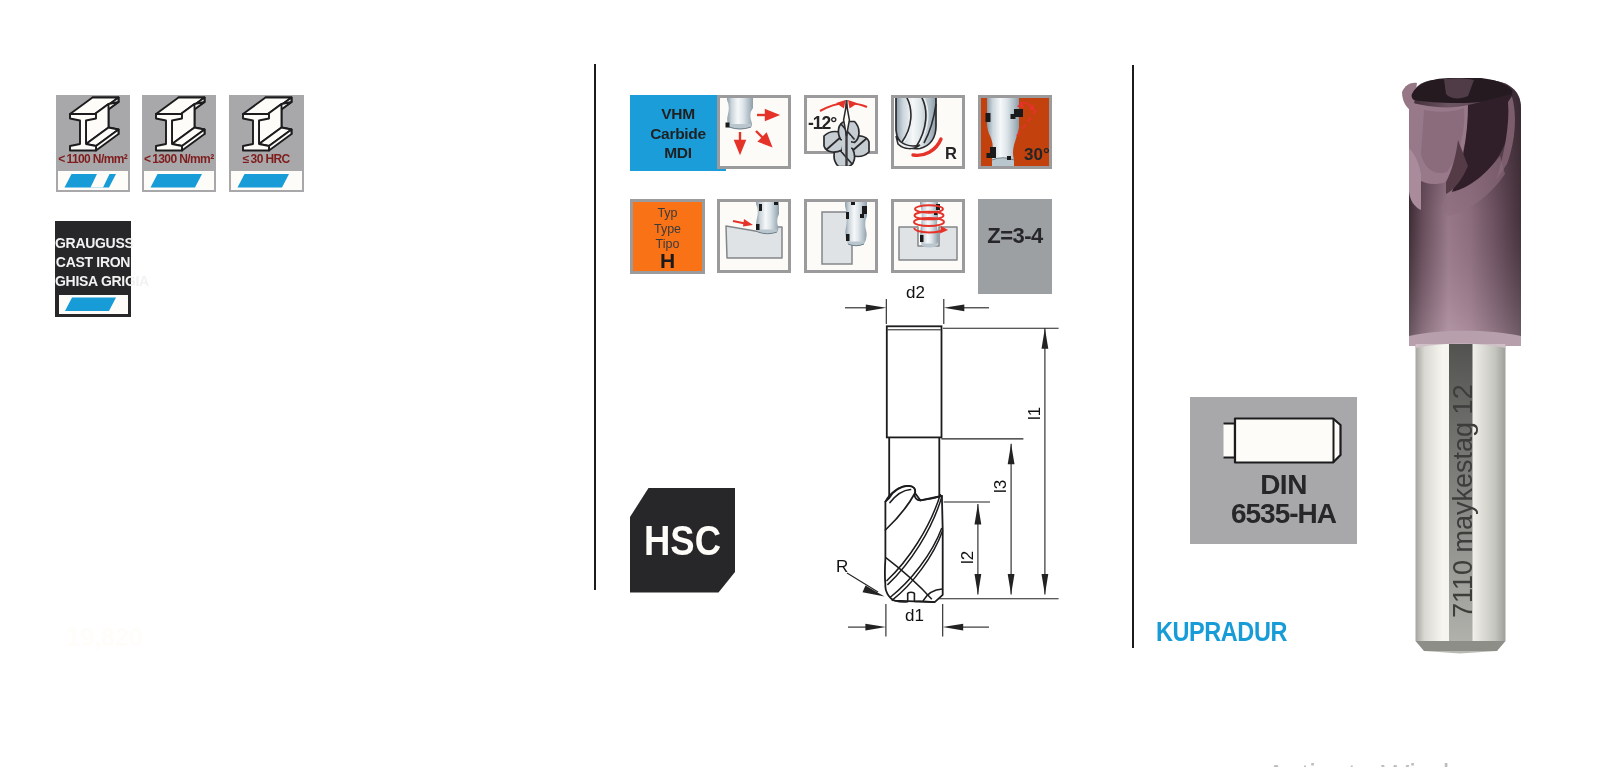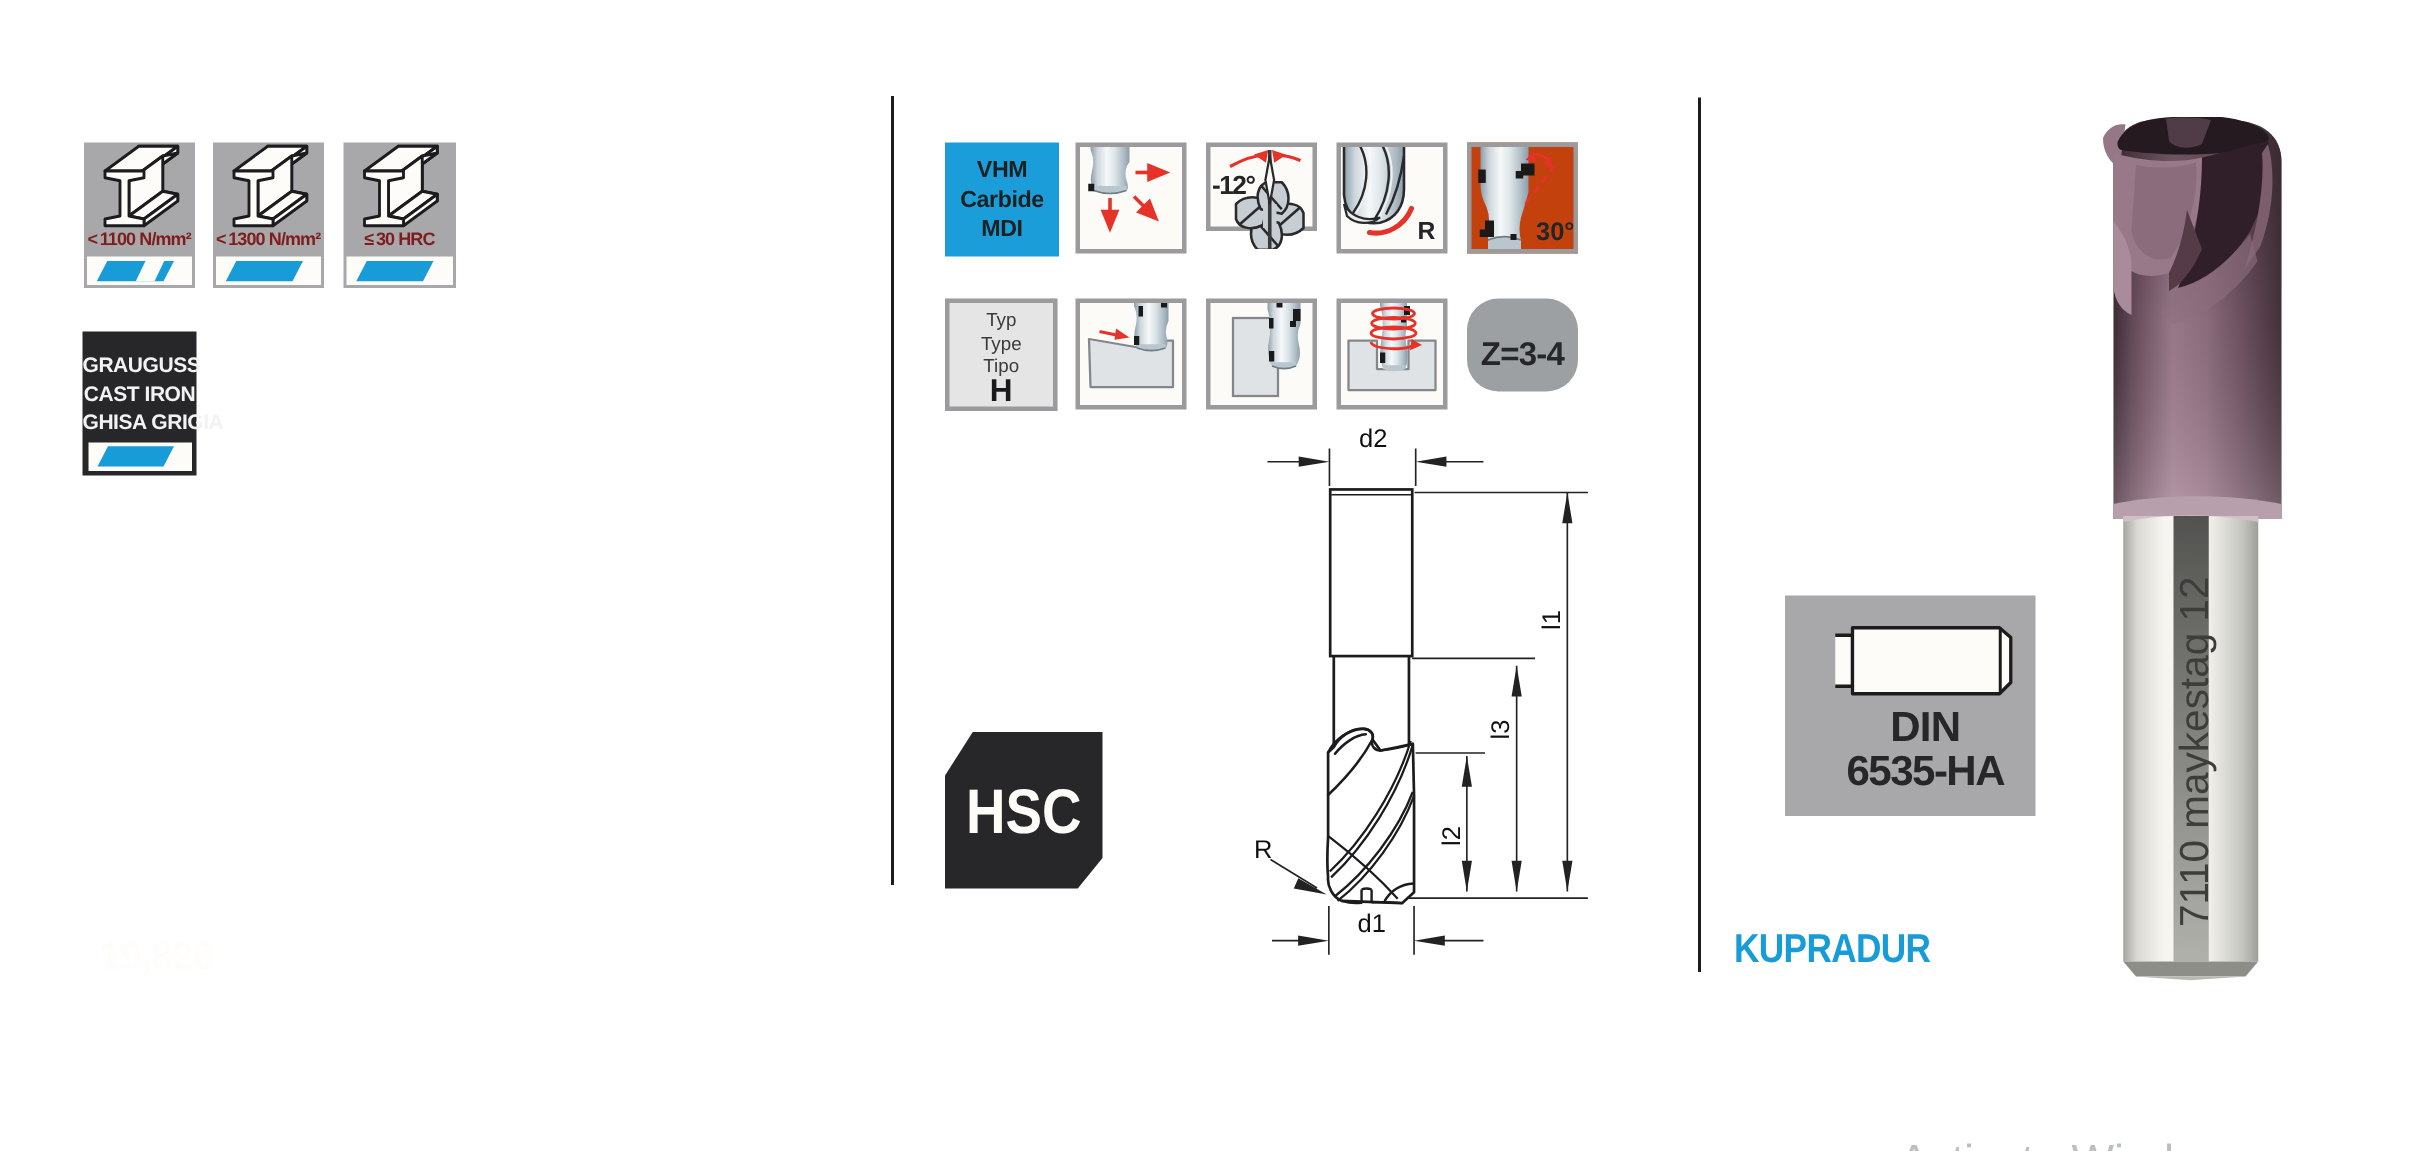--- a/index.html
+++ b/index.html
@@ -84,21 +84,21 @@
 </div>
 
 <div class="abs" style="left:66px;top:622px;font-weight:bold;font-size:26px;color:#fefdfa;letter-spacing:-0.5px;">19,820</div>
 
 <div class="abs" style="left:594px;top:64px;width:1.7px;height:526px;background:#1c1c1e;"></div>
 
 <div class="abs" style="left:1132px;top:65px;width:1.7px;height:583px;background:#1c1c1e;"></div>
 
 <div class="abs" style="left:1266px;top:758px;font-size:30px;color:#bcbfc1;">Activate Windows</div>
 
-<div class="abs" style="left:630px;top:95px;width:76px;height:76px;background:#1b9dd9;">
+<div class="abs" style="left:630px;top:95px;width:76px;height:76px;background:#1b9dd9;padding-left:20px;">
 <div class="abs" style="top:9px;left:0;width:100%;text-align:center;font-weight:bold;font-size:15.5px;color:#1e2022;letter-spacing:-0.3px;line-height:19.5px;">VHM<br>Carbide<br>MDI</div>
 </div>
 
 <div class="abs" style="left:717px;top:95px;width:74px;height:74px;background:#fcfbf7;border:3px solid #9b9b9e;box-sizing:border-box;">
 <svg width="68" height="68" viewBox="0 0 68 68">
 <path d="M7,-2 L33,-2 L33,10 Q29,15 31,22 Q33,28 31,29 L9,29 Q6,24 8,16 Q10,8 7,2 Z" fill="url(#toolg)"></path>
 <path d="M9,29 Q20,33.5 31,29 L31,26 L9,26 Z" fill="#b9c6cd"></path>
 <path d="M9,29 Q20,33 31,29" fill="none" stroke="#6c7d88" stroke-width="1"></path>
 <rect x="5.5" y="24.5" width="4" height="5" fill="#1a1a1a"></rect>
 <g stroke="#e5332a" stroke-width="2.4" fill="#e5332a">
@@ -169,21 +169,21 @@
 <g stroke="#e5332a" stroke-width="1.9" fill="none">
 <path d="M36,38 L57,10" stroke-dasharray="5.5,3.5"></path>
 <path d="M39,5 Q48,4 52,10"></path>
 </g>
 <path d="M41.5,3 L36,8.5 L43,10 Z" fill="#e5332a"></path>
 <path d="M54,13.5 L52.5,6 L47.5,11 Z" fill="#e5332a"></path>
 <text x="43" y="62" font-size="17" font-weight="bold" fill="#252527">30°</text>
 </svg>
 </div>
 
-<div class="abs" style="left:630px;top:199px;width:75px;height:74.5px;background:#e5e5e5;border:3px solid #9b9b9e;box-sizing:border-box;">
+<div class="abs" style="left:630px;top:199px;width:75px;height:74.5px;background:#f97316;border:3px solid #9b9b9e;box-sizing:border-box;">
 <div class="abs" style="top:4px;left:0;width:100%;text-align:center;font-size:12.5px;color:#3a3a3c;line-height:15.5px;">Typ<br>Type<br>Tipo</div>
 <div class="abs" style="top:47px;left:0;width:100%;text-align:center;font-size:21px;font-weight:bold;color:#1a1a1c;">H</div>
 </div>
 
 <div class="abs" style="left:717px;top:199px;width:74px;height:74px;background:#fcfbf7;border:3px solid #9b9b9e;box-sizing:border-box;">
 <svg width="68" height="68" viewBox="0 0 68 68">
 <path d="M6,24 L38,29.5 L57,25 L62,25 L62,56 L7,56 Z" fill="#dfe3e6" stroke="#83878a" stroke-width="1.5" stroke-linejoin="round"></path>
 <path d="M36,-2 L59,-2 L59,12 Q56,18 58,24 Q59,28 57,30 L38,30 Q35,24 37,16 Q39,8 36,2 Z" fill="url(#toolg)"></path>
 <path d="M38,30 Q47.5,33.5 57,30 L57,27.5 L38,27.5 Z" fill="#b9c6cd"></path>
 <path d="M38,30 Q47.5,33.5 57,30" fill="none" stroke="#6c7d88" stroke-width="1"></path>
@@ -220,21 +220,21 @@
 <g stroke="#e5332a" stroke-width="1.9" fill="none">
 <ellipse cx="35" cy="7" rx="14" ry="3.7"></ellipse>
 <ellipse cx="35" cy="13.5" rx="14.5" ry="3.9"></ellipse>
 <ellipse cx="35" cy="20" rx="15" ry="4"></ellipse>
 <path d="M20,26 Q21,30 35,30.5 Q48,30.5 50,26.5"></path>
 </g>
 <path d="M46,31.5 L54,28 L47,24 Z" fill="#e5332a"></path>
 </svg>
 </div>
 
-<div class="abs" style="left:978px;top:199px;width:74px;height:62px;background:#9da0a3;border-radius:21px;">
+<div class="abs" style="left:978px;top:199px;width:74px;height:95px;background:#9da0a3;">
 <div class="abs" style="top:24px;left:0;width:100%;text-align:center;font-size:22px;font-weight:bold;color:#27272a;letter-spacing:-0.5px;">Z=3-4</div>
 </div>
 
 <svg class="abs" style="left:820px;top:280px;" width="250" height="365" viewBox="0 0 250 365" font-family="Liberation Sans, sans-serif">
 
 <g fill="none" stroke="#1c1c1e" stroke-width="1.8">
 <rect x="66.8" y="46.3" width="54.7" height="111.1" fill="#fff"></rect>
 <line x1="67.5" y1="49.8" x2="120.8" y2="49.8" stroke-width="1"></line>
 <path d="M69.2,157.4 L69.2,222 M119.3,157.4 L119.3,217"></path>
 </g>

